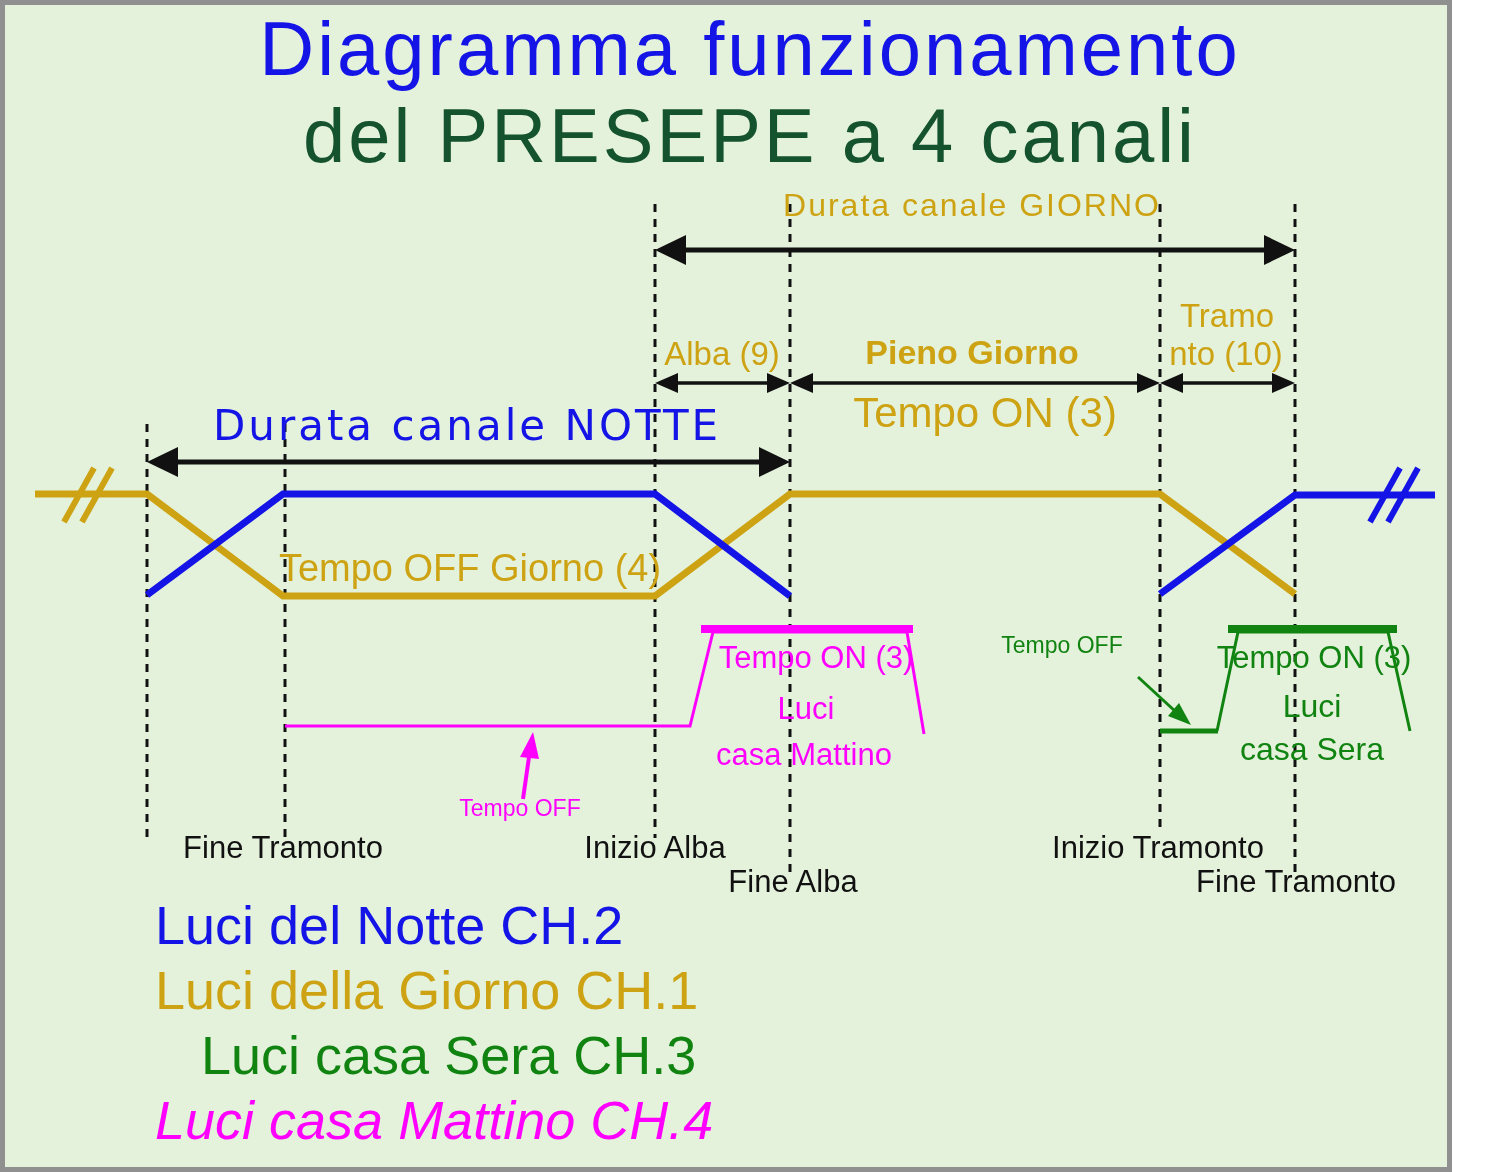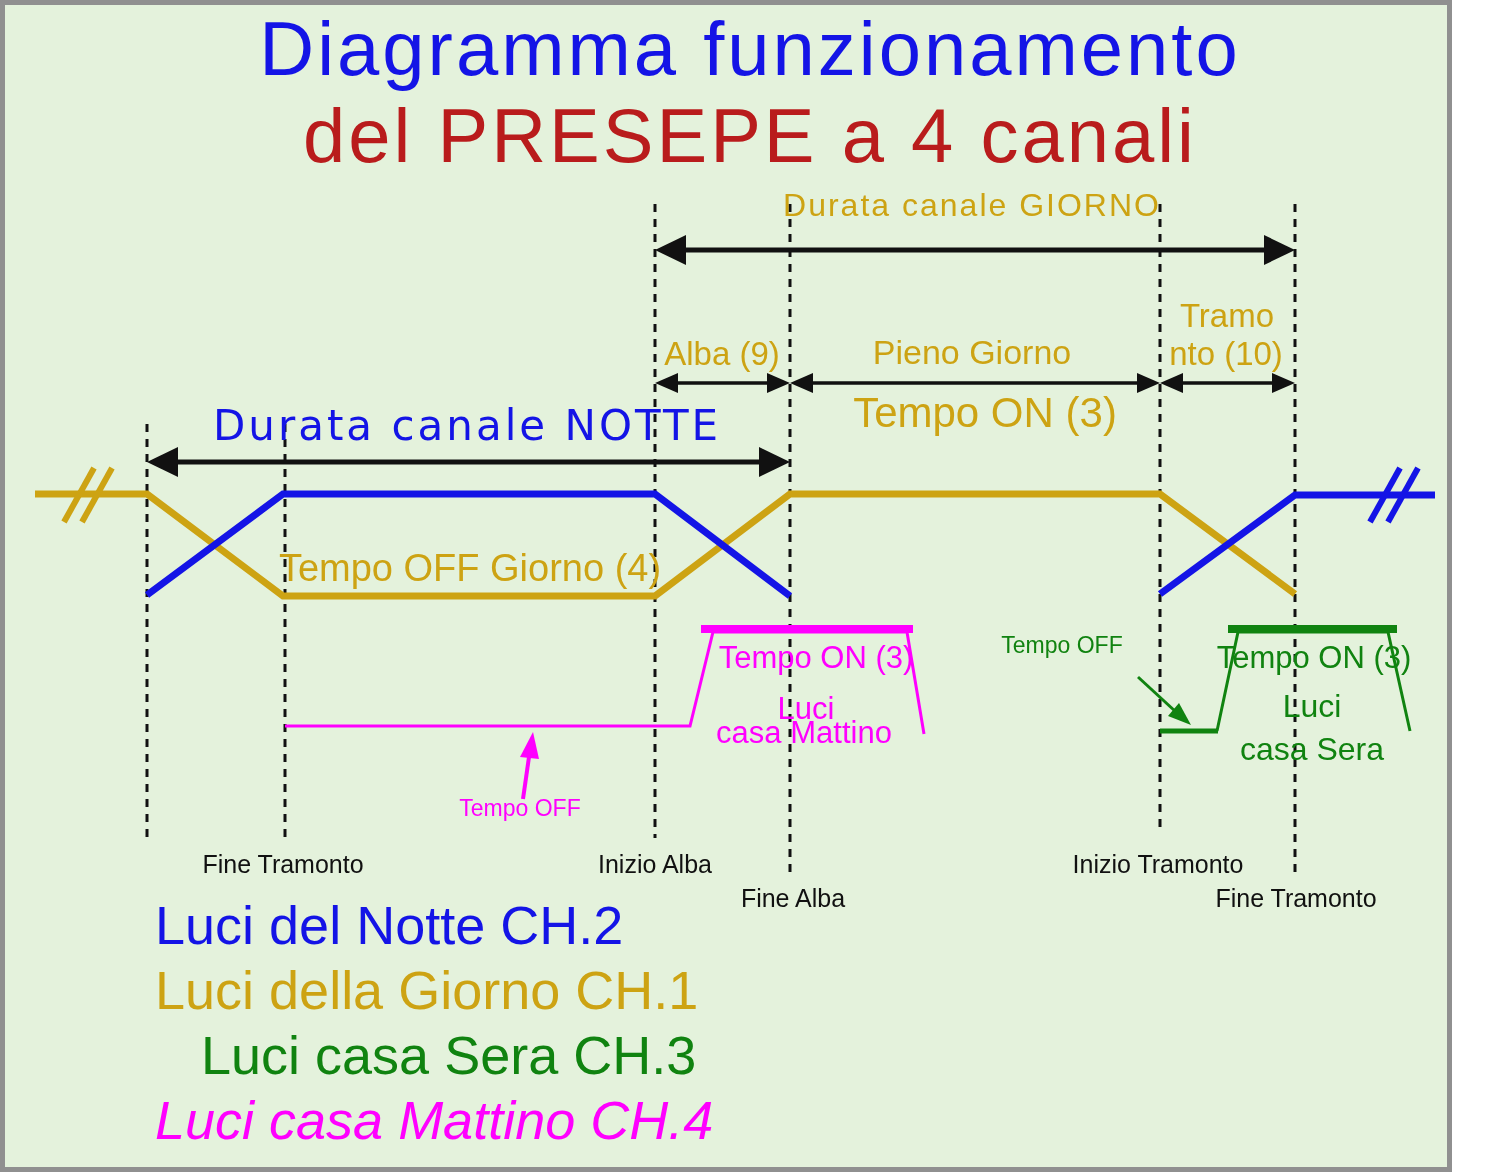--- a/index.html
+++ b/index.html
@@ -10,28 +10,28 @@
     overflow:hidden;
     box-sizing:border-box;
   }
   #bg{position:absolute;inset:0;border:5px solid #909090;box-sizing:border-box;}
   svg{position:absolute;left:0;top:0;}
   .lbl{position:absolute;white-space:nowrap;line-height:1.08;}
   .ctr{transform:translateX(-50%);text-align:center;}
   .title{font-size:76px;letter-spacing:3px;}
   .dur-giorno{font-size:32px;letter-spacing:2px;}
   .dur-notte{font-family:"DejaVu Sans",sans-serif;font-size:42px;letter-spacing:3px;}
-  .phase{font-size:34px;}
+  .phase{font-size:34px;font-weight:bold;}
   .phase-sm{font-size:33px;}
   .tempo-on-big{font-size:42px;}
   .tempo-off-giorno{font-size:38px;}
   .casa-txt{font-size:31px;}
   .casa-txt2{font-size:32px;}
   .tempo-off-sm{font-size:23px;}
-  .axis{font-size:25px;margin-top:20px;}
+  .axis{font-size:31px;}
   .legend-item{font-size:54px;}
 </style>
 </head>
 <body>
 
 <div id="canvas">
   <div id="bg" style="background-color: rgb(228, 242, 220); border-color: rgb(144, 144, 144);"></div>
 
   <svg width="1500" height="1172" viewBox="0 0 1500 1172">
 
@@ -105,35 +105,35 @@
       <polyline points="1217,731 1238,632 1388,632 1410,731" stroke-width="3"></polyline>
       <line x1="1228" y1="629" x2="1397" y2="629" stroke-width="8"></line>
     </g>
     <g style="stroke: rgb(16, 131, 16); fill: rgb(16, 131, 16);">
       <line x1="1138" y1="677" x2="1176" y2="712" stroke-width="3"></line>
       <polygon points="1191,725 1168,716 1179,703" stroke="none"></polygon>
     </g>
   </svg>
 
   <div class="lbl ctr title" style="left: 750px; top: 8px; color: rgb(20, 20, 230);">Diagramma funzionamento</div>
-  <div class="lbl ctr title" style="left: 750px; top: 95px; color: #b91c1c;">del PRESEPE a 4 canali</div>
+  <div class="lbl ctr title" style="left: 750px; top: 95px; color: #14532d;">del PRESEPE a 4 canali</div>
 
   <div class="lbl ctr dur-giorno" style="left: 972px; top: 188px; color: rgb(205, 163, 19);">Durata canale GIORNO</div>
   <div class="lbl ctr dur-notte" style="left: 467px; top: 403px; color: rgb(20, 20, 230);">Durata canale NOTTE</div>
 
   <div class="lbl ctr phase-sm" style="left: 722px; top: 336px; color: rgb(205, 163, 19);">Alba (9)</div>
   <div class="lbl ctr phase" style="left: 972px; top: 334px; color: rgb(205, 163, 19);">Pieno Giorno</div>
   <div class="lbl ctr phase-sm" style="left: 1227px; top: 298px; color: rgb(205, 163, 19);">Tramo</div>
   <div class="lbl ctr phase-sm" style="left: 1226px; top: 336px; color: rgb(205, 163, 19);">nto (10)</div>
   <div class="lbl ctr tempo-on-big" style="left: 985px; top: 390px; color: rgb(205, 163, 19);">Tempo ON (3)</div>
   <div class="lbl ctr tempo-off-giorno" style="left: 470px; top: 548px; color: rgb(205, 163, 19);">Tempo OFF Giorno (4)</div>
 
   <div class="lbl ctr casa-txt" style="left: 816px; top: 641px; color: rgb(255, 0, 255);">Tempo ON (3)</div>
   <div class="lbl ctr casa-txt" style="left: 806px; top: 692px; color: rgb(255, 0, 255);">Luci</div>
-  <div class="lbl ctr casa-txt" style="left: 804px; top: 716px; color: rgb(255, 0, 255);">casa Mattino</div>
+  <div class="lbl ctr casa-txt" style="left: 804px; top: 738px; color: rgb(255, 0, 255);">casa Mattino</div>
   <div class="lbl ctr tempo-off-sm" style="left: 520px; top: 796px; color: rgb(255, 0, 255);">Tempo OFF</div>
 
   <div class="lbl ctr tempo-off-sm" style="left: 1062px; top: 633px; color: rgb(16, 131, 16);">Tempo OFF</div>
   <div class="lbl ctr casa-txt" style="left: 1314px; top: 641px; color: rgb(16, 131, 16);">Tempo ON (3)</div>
   <div class="lbl ctr casa-txt2" style="left: 1312px; top: 689px; color: rgb(16, 131, 16);">Luci</div>
   <div class="lbl ctr casa-txt2" style="left: 1312px; top: 732px; color: rgb(16, 131, 16);">casa Sera</div>
 
   <div class="lbl ctr axis" style="left: 283px; top: 831px; color: rgb(17, 17, 17);">Fine Tramonto</div>
   <div class="lbl ctr axis" style="left: 655px; top: 831px; color: rgb(17, 17, 17);">Inizio Alba</div>
   <div class="lbl ctr axis" style="left: 793px; top: 865px; color: rgb(17, 17, 17);">Fine Alba</div>

